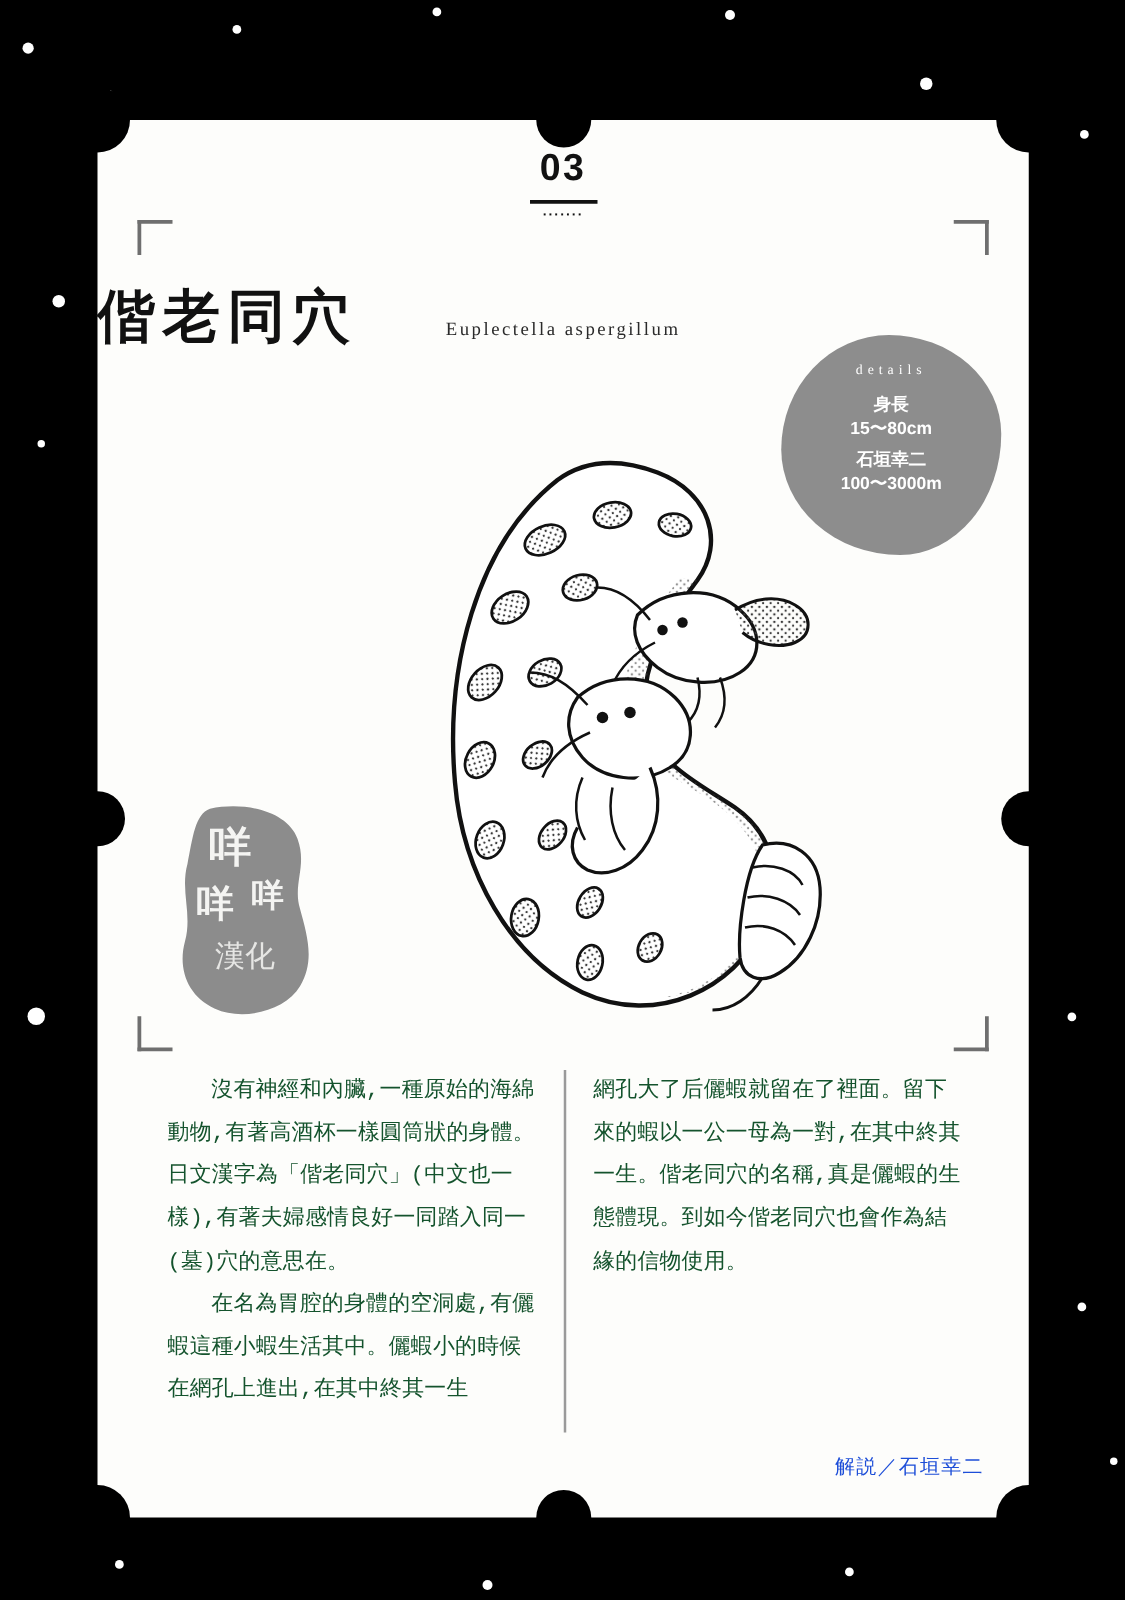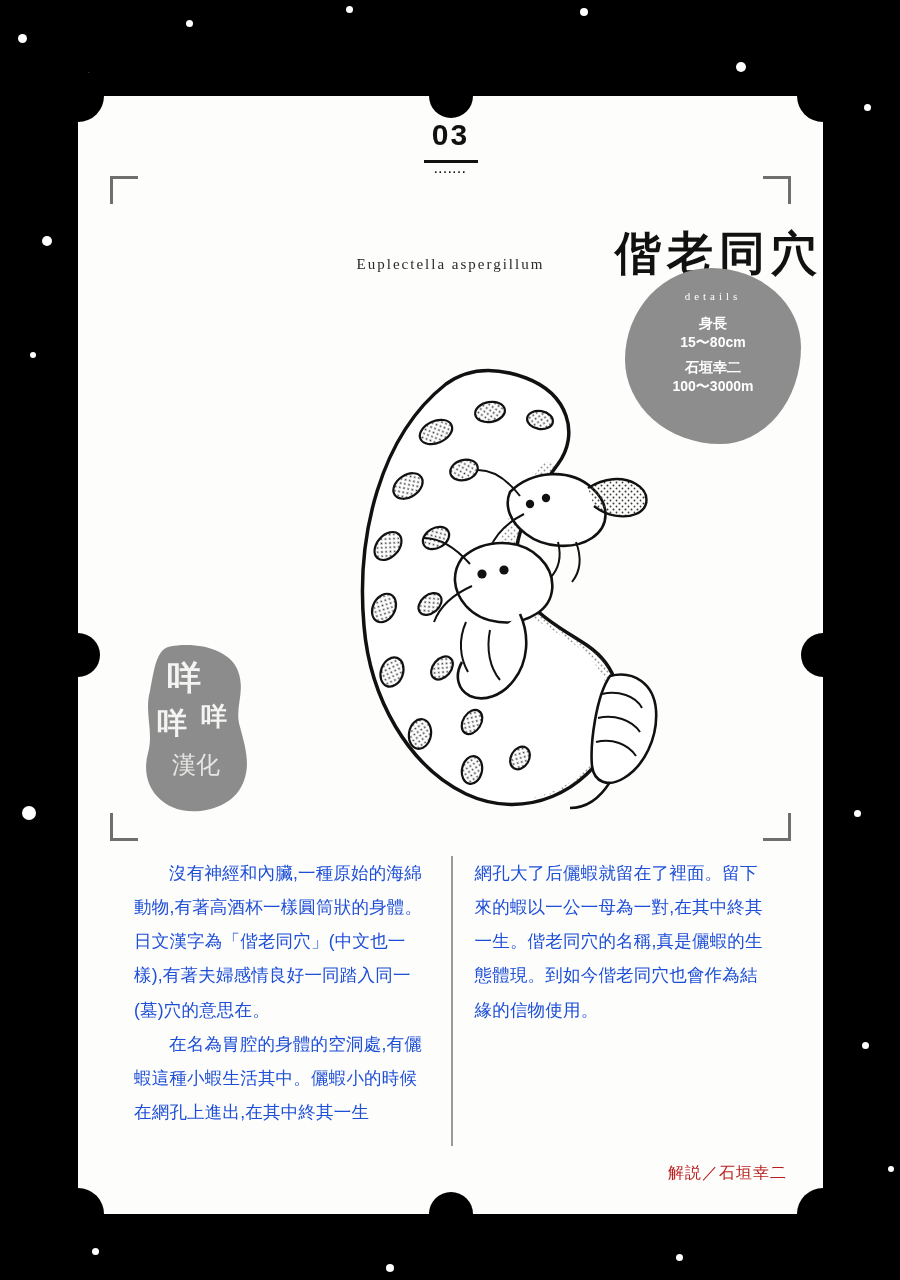--- a/index.html
+++ b/index.html
@@ -99,27 +99,26 @@
   }
   .crop.tl { left: 32px; top: 80px;  border-left-width: 3px; border-top-width: 3px; }
   .crop.tr { right: 32px; top: 80px; border-right-width: 3px; border-top-width: 3px; }
   .crop.bl { left: 32px; top: 717px;  border-left-width: 3px; border-bottom-width: 3px; }
   .crop.br { right: 32px; top: 717px; border-right-width: 3px; border-bottom-width: 3px; }
 
   
   .title {
     position: absolute;
     top: 96px; left: 0; right: 0;
-    text-align: right;
+    text-align: left;
     font-family: "DejaVu Sans", sans-serif;
     font-weight: bold;
     font-size: 46px;
     letter-spacing: 6px;
     color: #111;
-    margin-left: 16px;
   }
   .latin {
     position: absolute;
     top: 160px; left: 0; right: 0;
     text-align: center;
     font-family: "Liberation Serif", serif;
     font-size: 15px;
     letter-spacing: 2px;
     color: #2a2a2a;
   }
@@ -163,36 +162,36 @@
     position: absolute;
     left: 34px; right: 30px;
     top: 760px;
     height: 290px;
     display: flex;
     gap: 0;
   }
   .col {
     width: 50%;
     padding: 0 22px;
-    font-family: Liberation Sans, sans-serif;
+    font-family: Liberation Mono, monospace;
     font-size: 17.5px;
     line-height: 1.95;
-    color: #1d4ed8;
+    color: #14532d;
     letter-spacing: 0.2px;
   }
   .col.left { border-right: 2px solid #9a9a9a; }
   .col p { margin: 0; }
   .col p.indent { text-indent: 2em; }
 
   .credit {
     position: absolute;
     right: 36px; bottom: 30px;
     font-family: "DejaVu Sans", sans-serif;
     font-size: 16px;
-    color: #b91c1c;
+    color: #1d4ed8;
     letter-spacing: 1px;
   }
 </style>
 </head>
 <body>
 
 <div class="bg-dots">
   <span class="dot" style="left:18px;  top:34px;  width:9px;  height:9px;"></span>
   <span class="dot" style="left:186px; top:20px;  width:7px;  height:7px;"></span>
   <span class="dot" style="left:84px;  top:72px;  width:6px;  height:6px;"></span>

